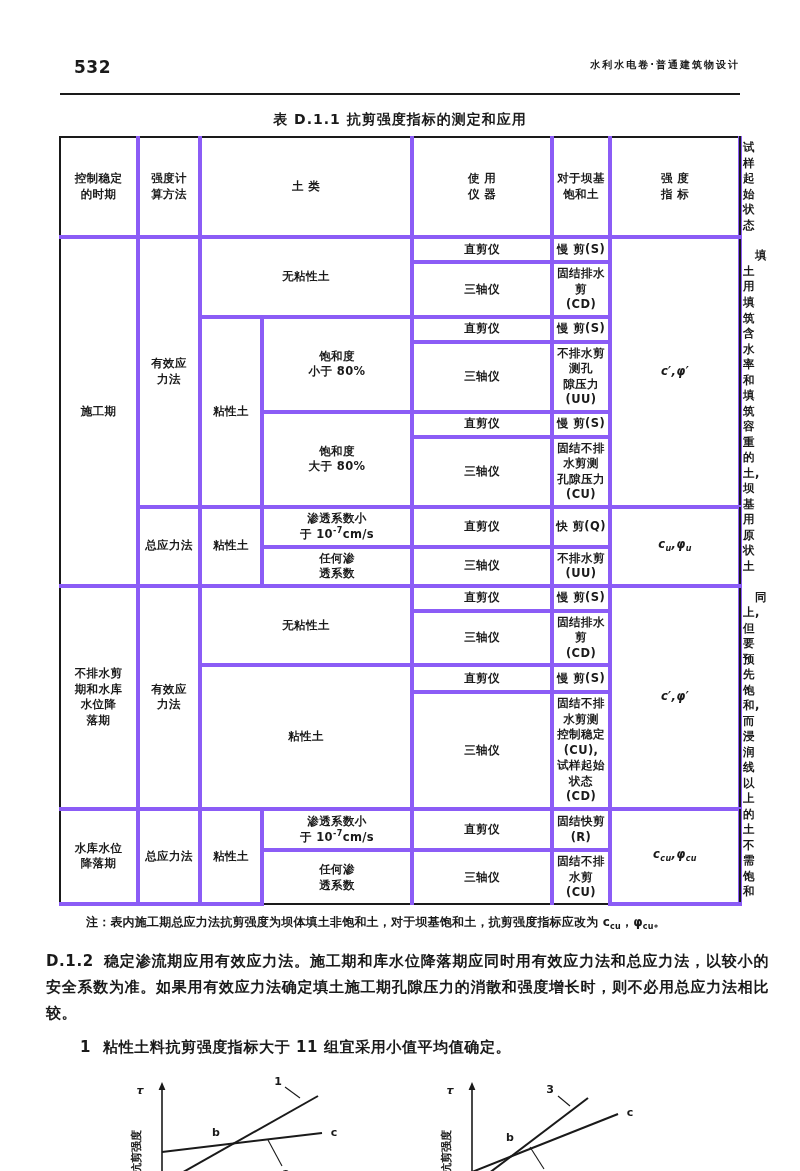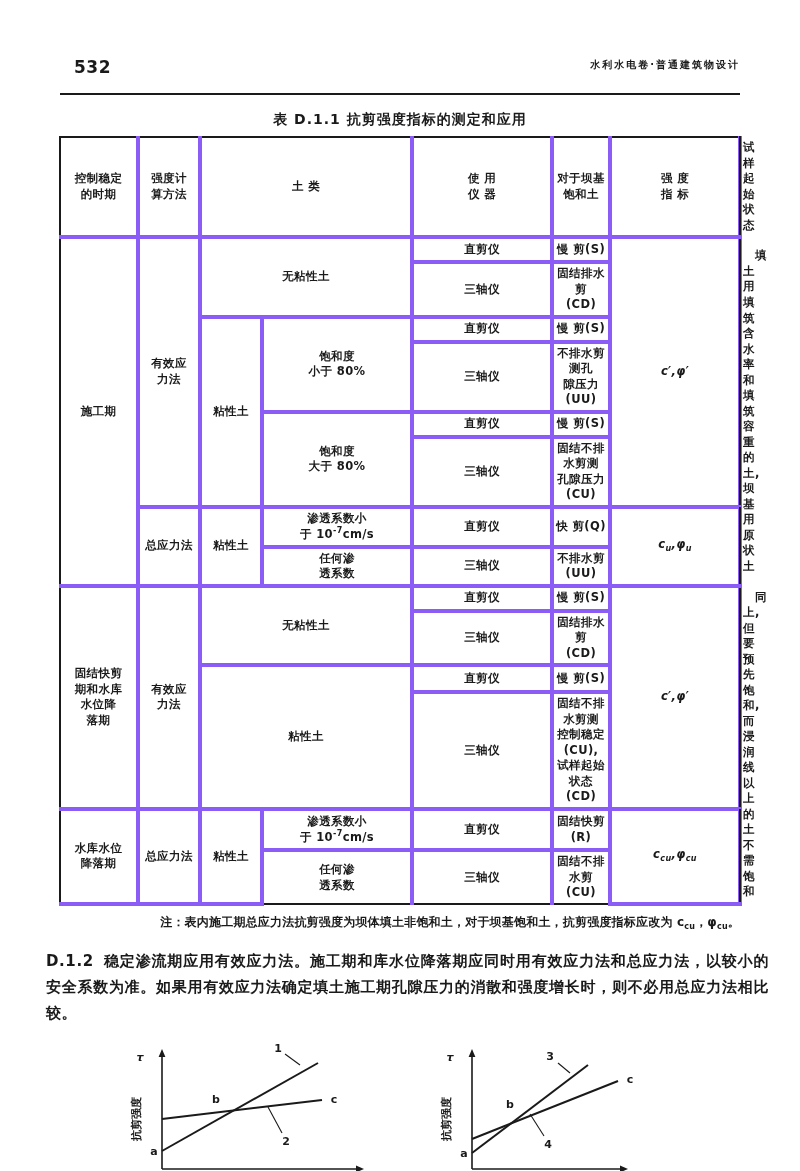--- a/index.html
+++ b/index.html
@@ -100,21 +100,20 @@
   .thick-sep td { border-top: 2px solid #1a1a1a; }
 
   
   .note {
     margin: 7px 60px 12px 60px;
     font-size: 12px;
     font-weight: bold;
     letter-spacing: .2px;
     text-indent: 26px;
     line-height: 1.5;
-    text-align: right;
   }
 
   
   .para {
     margin: 16px 31px 0 46px;
     font-size: 15px;
     line-height: 1.72;
     font-weight: bold;
     letter-spacing: .6px;
     text-align: justify;
@@ -282,21 +281,21 @@
         <td colspan="2">
           <div>任何渗</div>
           <div>透系数</div>
         </td>
         <td>三轴仪</td>
         <td>不排水剪(UU)</td>
       </tr>
 
       <tr class="r12 thick-sep">
         <td class="cell-left" rowspan="4">
-          <div>固结快剪</div>
+          <div>不排水剪</div>
           <div>期和水库</div>
           <div>水位降</div>
           <div>落期</div>
         </td>
         <td rowspan="4">
           <div>有效应</div>
           <div>力法</div>
         </td>
         <td colspan="3" rowspan="2">无粘性土</td>
         <td>直剪仪</td>
@@ -365,20 +364,23 @@
 
   <div class="note">
     <span>注：表内施工期总应力法抗剪强度为坝体填土非饱和土，对于坝基饱和土，抗剪强度指标应改为 c</span><span class="sub">cu</span><span>，φ</span><span class="sub">cu</span><span>。</span>
   </div>
 
   <div class="para">
     <span class="lead">D.1.2</span><span>稳定渗流期应用有效应力法。施工期和库水位降落期应同时用有效应力法和总应力法，以较小的安全系数为准。如果用有效应力法确定填土施工期孔隙压力的消散和强度增长时，则不必用总应力法相比较。</span>
   </div>
 
 
+  <div class="item">
+    <span class="num">1</span><span>粘性土料抗剪强度指标大于 11 组宜采用小值平均值确定。</span>
+  </div>
 
   <div class="figures">
 
     <div class="figwrap">
       <svg width="290" height="165" viewBox="0 0 290 165">
 
         <line x1="62" y1="128" x2="62" y2="14" stroke="#1a1a1a" stroke-width="1.6"></line>
         <polygon points="62,8 58.6,16 65.4,16" fill="#1a1a1a"></polygon>
 
         <line x1="62" y1="128" x2="258" y2="128" stroke="#1a1a1a" stroke-width="1.6"></line>

